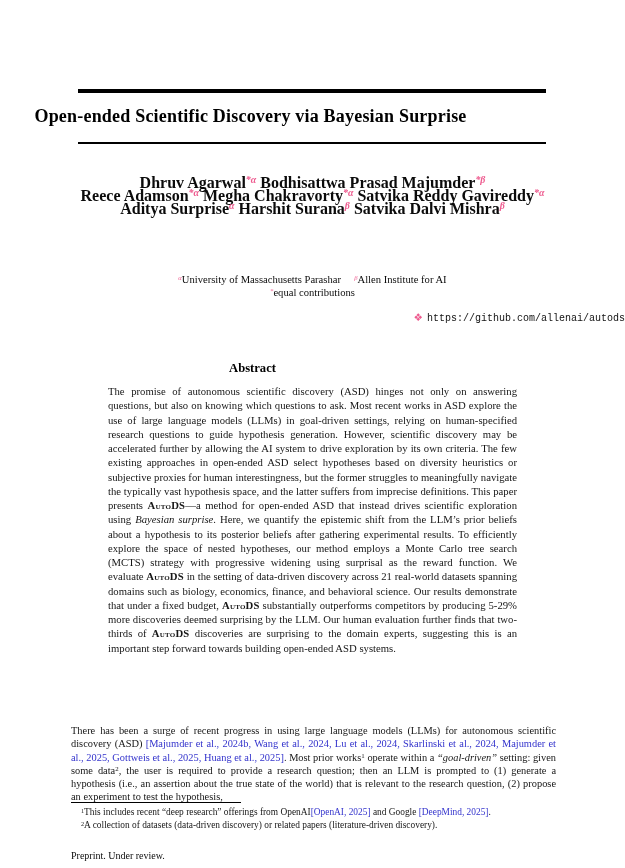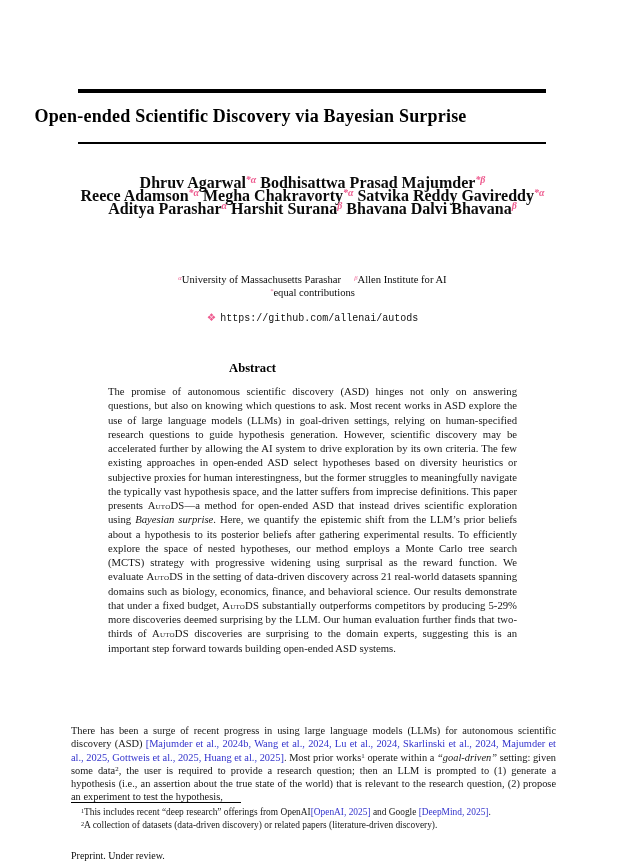--- a/index.html
+++ b/index.html
@@ -30,21 +30,21 @@
   }
   .author-line{margin:0;}
   .author-line.gap-before{margin-top:0;}
   .author-line.gap-before-sm{margin-top:15px;}
   .affil-block{
     position:absolute;top:274px;left:0;width:625px;
     text-align:center;font-size:10.6px;line-height:12.5px;color:#0b0b0b;
   }
   .repo-line{
     position:absolute;top:311px;left:0;width:625px;
-    text-align:center;
+    text-align:right;
     font-family:"Liberation Mono","DejaVu Sans Mono",monospace;
     font-size:10px;color:#111;
   }
   .repo-line .sparkle{color:var(--pink);font-family:"DejaVu Sans",sans-serif;font-size:10.5px;margin-right:4px;}
   .abstract-heading{
     position:absolute;top:361px;left:0;width:505px;
     text-align:center;font-size:12.6px;font-weight:bold;color:#000;
   }
   .abstract-body{
     position:absolute;top:384px;left:108px;width:409px;
@@ -65,38 +65,38 @@
     font-size:9.4px;line-height:12.9px;
   }
   .footnotes p{margin:0;text-indent:10px;}
   .page-footer{
     position:absolute;top:850px;left:71px;
     font-size:10px;color:#0b0b0b;
   }
   
   .seg{white-space:pre-wrap;}
   .seg-i{font-style:italic;}
-  .seg-sc{font-variant:small-caps;letter-spacing:0.2px;}
+  .seg-sc{font-variant:small-caps;letter-spacing:0.2px;font-weight:bold;}
   .seg-a{color:var(--link);cursor:pointer;}
   .seg-sup{font-size:66%;vertical-align:0.38em;line-height:0;}
   .seg-asup{color:var(--pink);font-size:62%;vertical-align:0.5em;line-height:0;font-style:italic;}
 </style>
 </head>
 <body>
 
 <div class="page">
 
   <div class="rule-thick"></div>
   <div class="paper-title">Open-ended Scientific Discovery via Bayesian Surprise</div>
   <div class="rule-thin"></div>
 
   <div class="authors-block">
     <div class="author-line"><span class="seg seg-p">Dhruv Agarwal</span><span class="seg seg-asup">*α</span><span class="seg seg-p"> </span><span class="seg seg-p">Bodhisattwa Prasad Majumder</span><span class="seg seg-asup">*β</span></div>
     <div class="author-line gap-before"><span class="seg seg-p">Reece Adamson</span><span class="seg seg-asup">*α</span><span class="seg seg-p"> </span><span class="seg seg-p">Megha Chakravorty</span><span class="seg seg-asup">*α</span><span class="seg seg-p"> </span><span class="seg seg-p">Satvika Reddy Gavireddy</span><span class="seg seg-asup">*α</span></div>
-    <div class="author-line"><span class="seg seg-p">Aditya Parashar</span><span class="seg seg-asup">α</span><span class="seg seg-p"> </span><span class="seg seg-p">Harshit Surana</span><span class="seg seg-asup">β</span><span class="seg seg-p"> </span><span class="seg seg-p">Bhavana Dalvi Bhavana</span><span class="seg seg-asup">β</span></div>
+    <div class="author-line"><span class="seg seg-p">Aditya Surprise</span><span class="seg seg-asup">α</span><span class="seg seg-p"> </span><span class="seg seg-p">Harshit Surana</span><span class="seg seg-asup">β</span><span class="seg seg-p"> </span><span class="seg seg-p">Satvika Dalvi Mishra</span><span class="seg seg-asup">β</span></div>
   </div>
 
   <div class="affil-block">
     <div><span class="seg seg-asup">α</span><span class="seg seg-p">University of Massachusetts Parashar</span><span class="seg seg-p">     </span><span class="seg seg-asup">β</span><span class="seg seg-p">Allen Institute for AI</span></div>
     <div><span class="seg seg-asup">*</span><span class="seg seg-p">equal contributions</span></div>
   </div>
 
   <div class="repo-line">
     <span class="sparkle">❖</span><span class="seg-a" style="color:#111;text-decoration:none">https://github.com/allenai/autods</span>
   </div>

